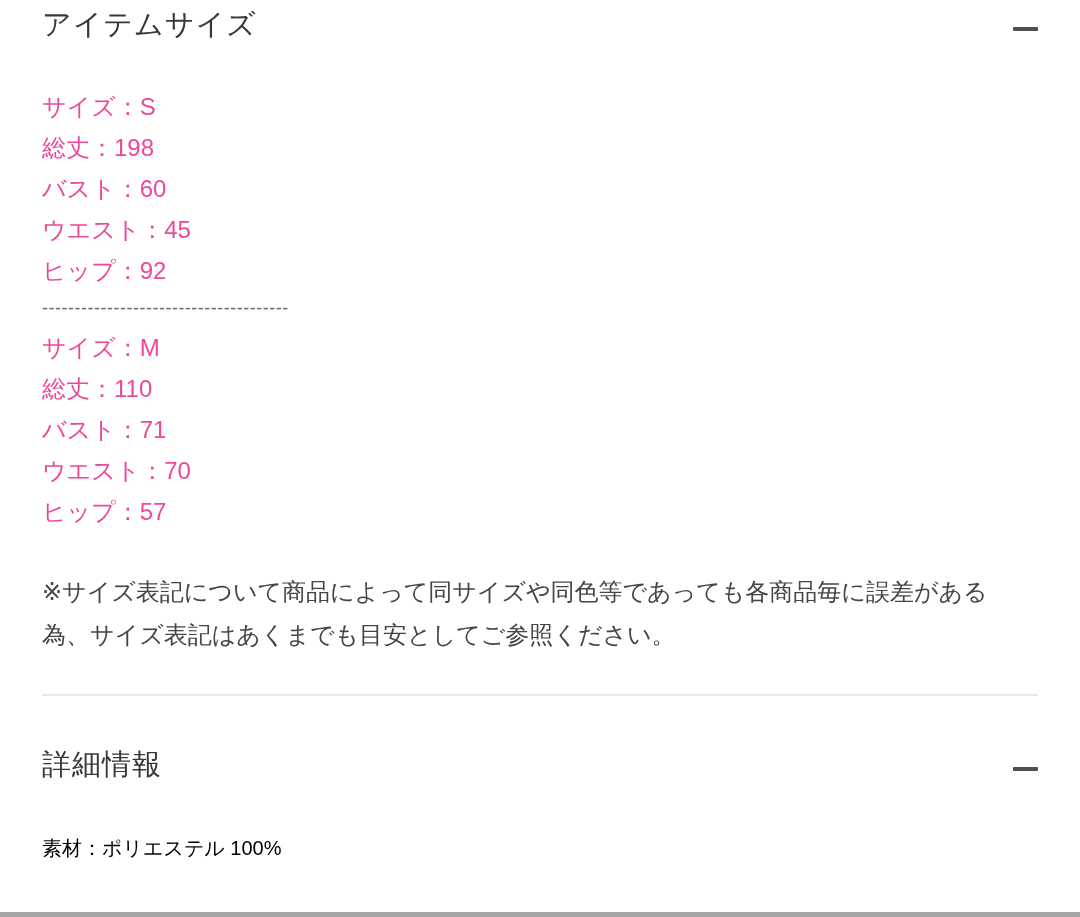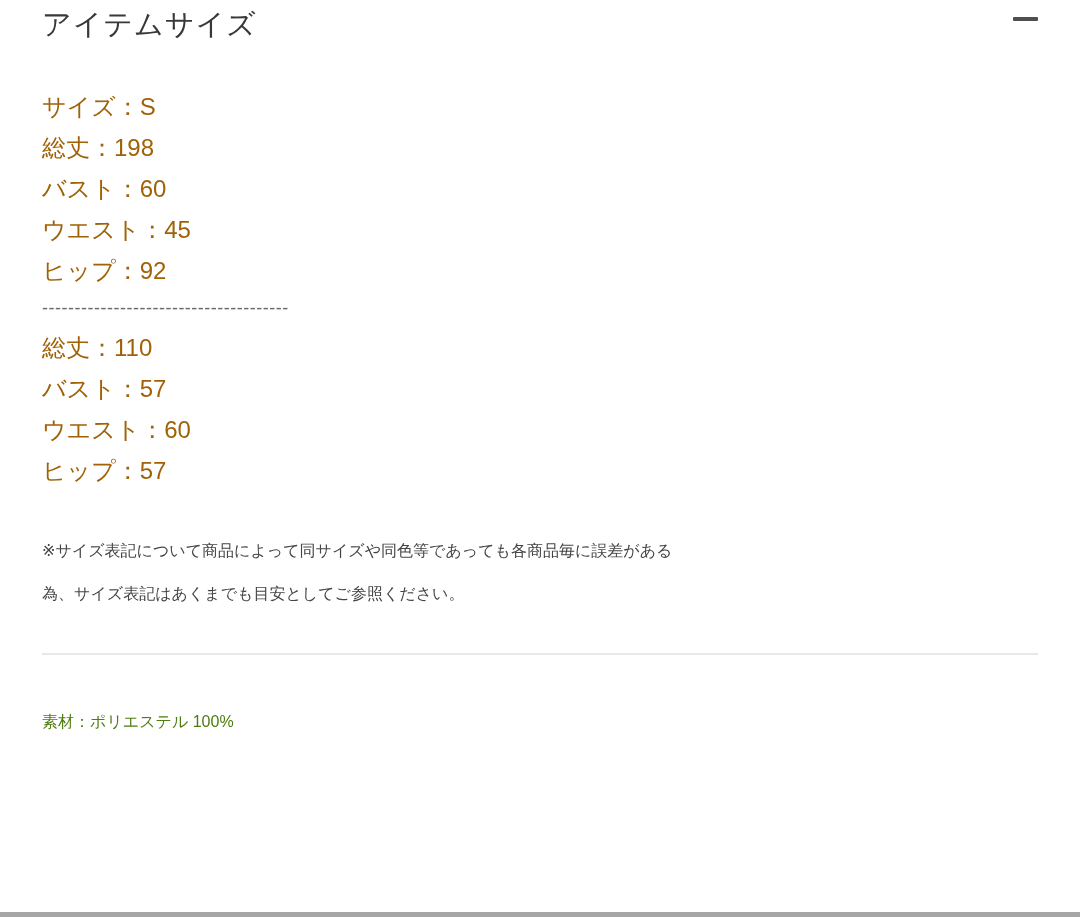--- a/index.html
+++ b/index.html
@@ -14,21 +14,21 @@
     position: relative;
     font-family: "Liberation Sans", "DejaVu Sans", sans-serif;
     color: #424242;
   }
   .panel {
     padding: 6px 42px 0 42px;
   }
   .section-header {
     display: flex;
     justify-content: space-between;
-    align-items: flex-start;
+    align-items: flex-end;
   }
   .section-title {
     margin: 0;
     font-size: 29px;
     line-height: 36px;
     font-weight: 400;
     color: #383838;
     letter-spacing: 1px;
   }
   .collapse-btn {
@@ -45,52 +45,52 @@
   .minus-bar {
     display: block;
     width: 25px;
     height: 4px;
     background: #4f4f4f;
     border-radius: 1px;
   }
   .size-block {
     font-size: 24px;
     line-height: 41px;
-    color: #a16207;
+    color: #ec4899;
   }
   .size-block-s { margin-top: 44px; }
   .size-block-m { margin-top: 8px; }
   .spec-line { white-space: pre; }
   .dash-separator {
     margin: 6px 0 0 0;
     font-size: 18px;
     line-height: 22px;
     color: #6a6a6a;
     letter-spacing: 0.5px;
     white-space: nowrap;
     overflow: hidden;
     max-width: 250px;
   }
   .size-note {
     margin: 38px 0 0 0;
-    font-size: 16px;
+    font-size: 24px;
     line-height: 43px;
     color: #454545;
   }
   .divider {
     border: none;
     border-top: 2px solid #e8e8e8;
     margin: 38px 0 0 0;
   }
   .details-header { margin-top: 50px; }
   .details-block {
     margin-top: 46px;
-    font-size: 16px;
+    font-size: 20px;
     line-height: 41px;
-    color: #4d7c0f;
+    color: #000000;
   }
   .bottom-bar {
     position: absolute;
     left: 0;
     bottom: 0;
     width: 100%;
     height: 5px;
     background: #a6a6a6;
   }
 </style>
@@ -111,35 +111,42 @@
       <div class="spec-line">サイズ：S</div>
       <div class="spec-line">総丈：198</div>
       <div class="spec-line">バスト：60</div>
       <div class="spec-line">ウエスト：45</div>
       <div class="spec-line">ヒップ：92</div>
     </div>
 
     <div class="dash-separator">--------------------------------------</div>
 
     <div class="size-block size-block-m">
+      <div class="spec-line">サイズ：M</div>
       <div class="spec-line">総丈：110</div>
-      <div class="spec-line">バスト：57</div>
-      <div class="spec-line">ウエスト：60</div>
+      <div class="spec-line">バスト：71</div>
+      <div class="spec-line">ウエスト：70</div>
       <div class="spec-line">ヒップ：57</div>
     </div>
 
     <p class="size-note">
       <span style="display:block">※サイズ表記について商品によって同サイズや同色等であっても各商品毎に誤差がある</span>
       <span style="display:block">為、サイズ表記はあくまでも目安としてご参照ください。</span>
     </p>
   </section>
 
   <hr class="divider">
 
   <section>
+    <div class="section-header details-header">
+      <h2 class="section-title">詳細情報</h2>
+      <button class="collapse-btn">
+        <span class="minus-bar"></span>
+      </button>
+    </div>
 
     <div class="details-block">
       <div class="spec-line">素材：ポリエステル 100%</div>
     </div>
   </section>
 
 </div>
 
 <div class="bottom-bar"></div>
 

